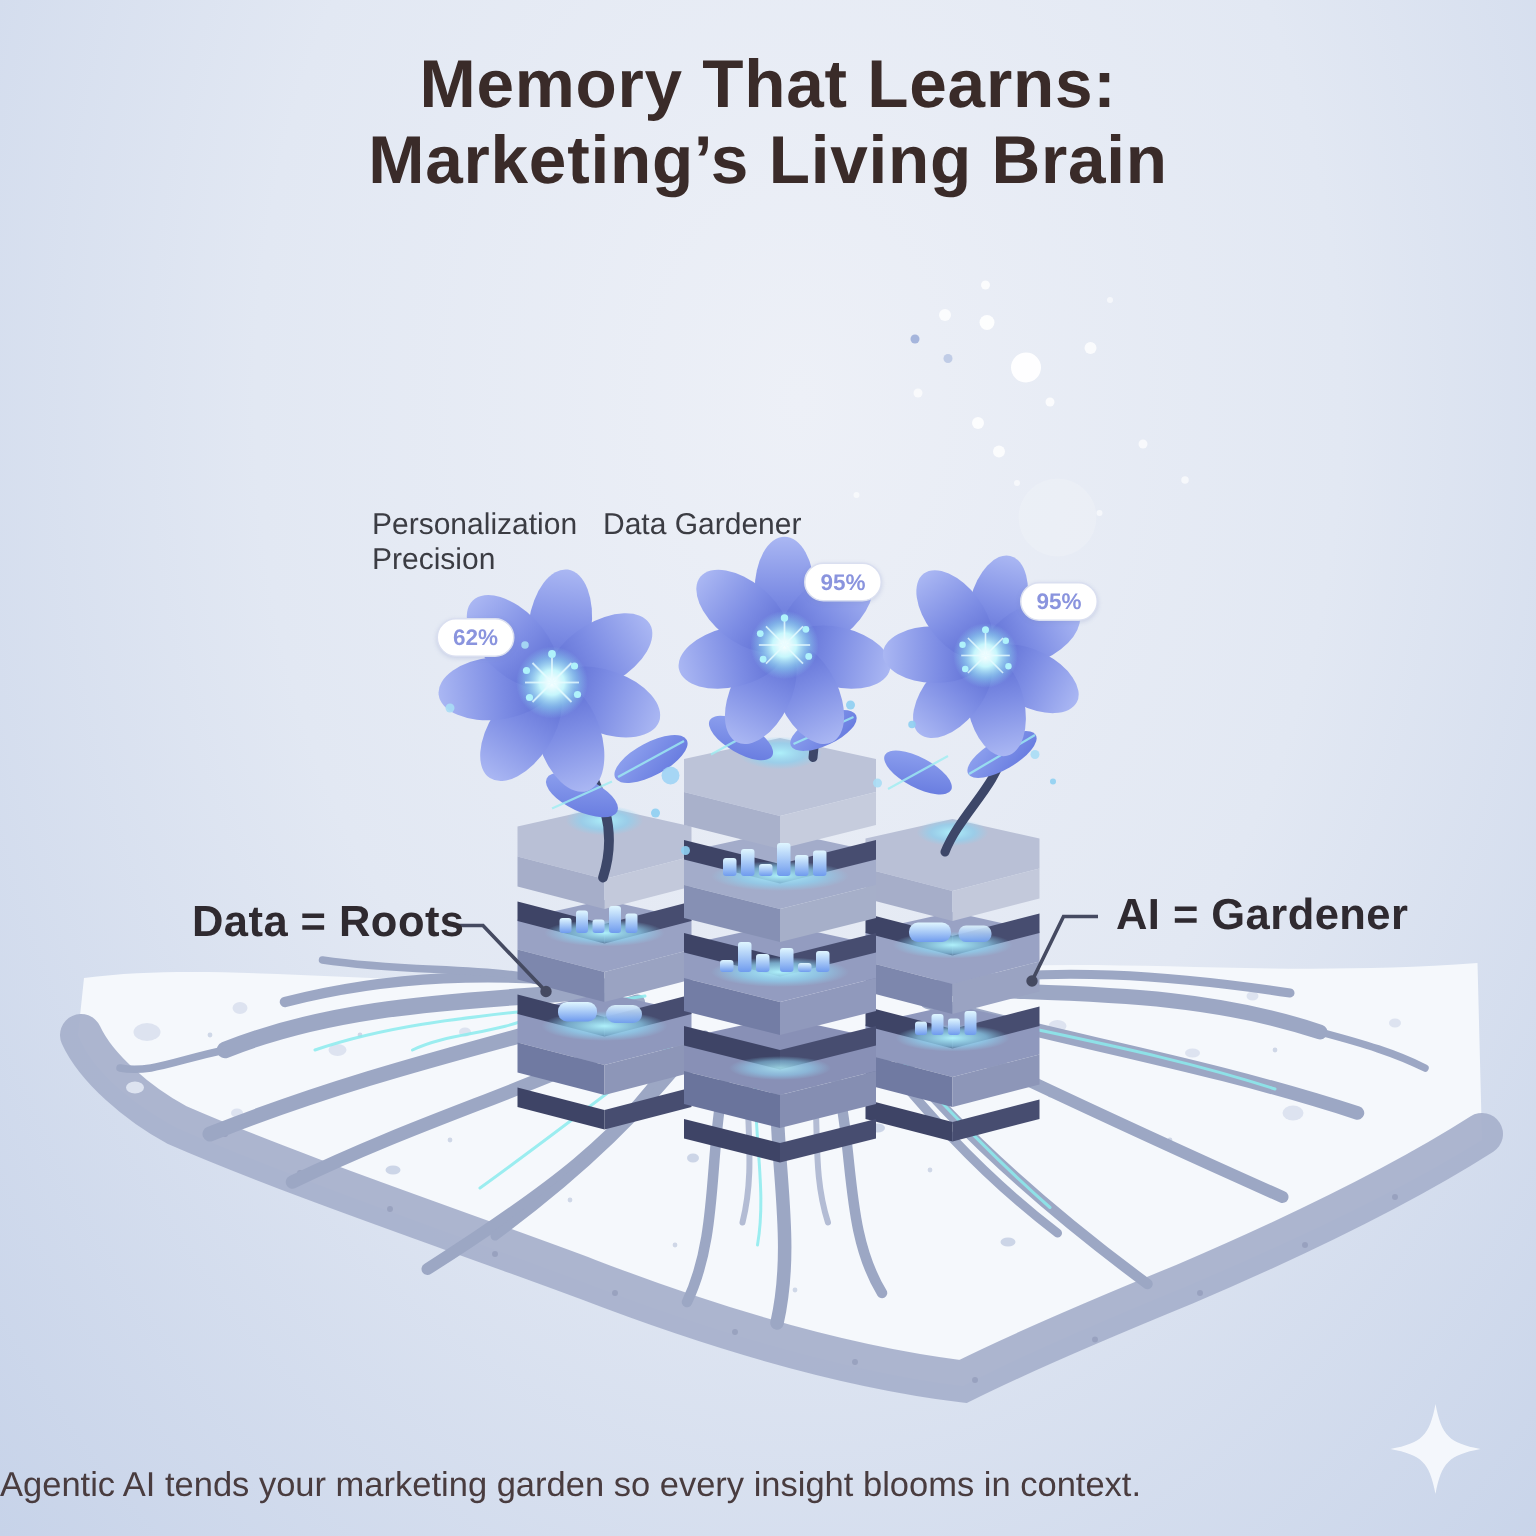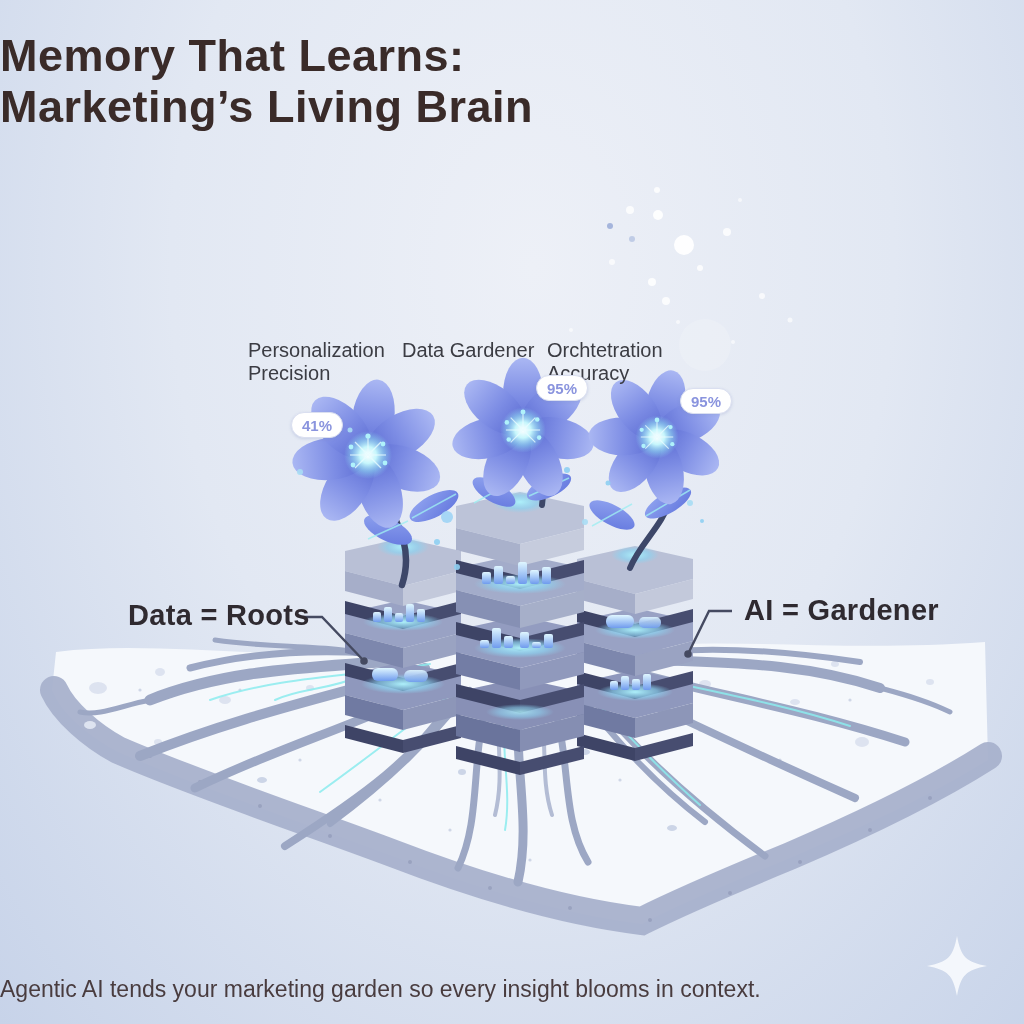--- a/index.html
+++ b/index.html
@@ -4,21 +4,21 @@
 <style>
   html,body{margin:0;padding:0;}
   .canvas{
     position:relative;width:1024px;height:1024px;overflow:hidden;
     font-family:"Liberation Sans", sans-serif;
     background: radial-gradient(ellipse at 52% 26%,
       var(--background_top,#edf0f7) 0%, #e2e8f3 48%, var(--background_bottom,#c7d3e9) 100%);
   }
   .abs{position:absolute;}
   .title{
-    left:0;top:30px;width:1024px;text-align:left;
+    left:0;top:30px;width:1024px;text-align:center;
     font-size:45px;font-weight:700;line-height:1.14;letter-spacing:.5px;
     color:var(--title_text,#3a2b29);
   }
   .metric-label{
     width:240px;text-align:left;font-size:20px;line-height:23px;
     color:var(--label_text,#3b3c43);
   }
   .pill{
     height:22px;padding:1px 10px;border-radius:13px;
     background:var(--badge_bg,#ffffff);border:1px solid #dadff0;
@@ -492,26 +492,22 @@
   </div>
 
   <div class="abs metric-label" style="left:248px;top:339px">
     <div>Personalization</div>
     <div>Precision</div>
   </div>
   <div class="abs metric-label" style="left:402px;top:339px">
     <div>Data Gardener</div>
     <div></div>
   </div>
-  <div class="abs metric-label" style="left:547px;top:339px">
-    <div>Orchtetration</div>
-    <div>Accuracy</div>
-  </div>
-
-  <div class="abs pill" style="left:291px;top:412px">41%</div>
+
+  <div class="abs pill" style="left:291px;top:412px">62%</div>
   <div class="abs pill" style="left:536px;top:375px">95%</div>
   <div class="abs pill" style="left:680px;top:388px">95%</div>
 
   <div class="abs callout" style="left:128px;top:599px">Data = Roots</div>
   <div class="abs callout" style="left:744px;top:594px">AI = Gardener</div>
 
   <div class="abs caption">Agentic AI tends your marketing garden so every insight blooms in context.</div>
 
 </div>
 

